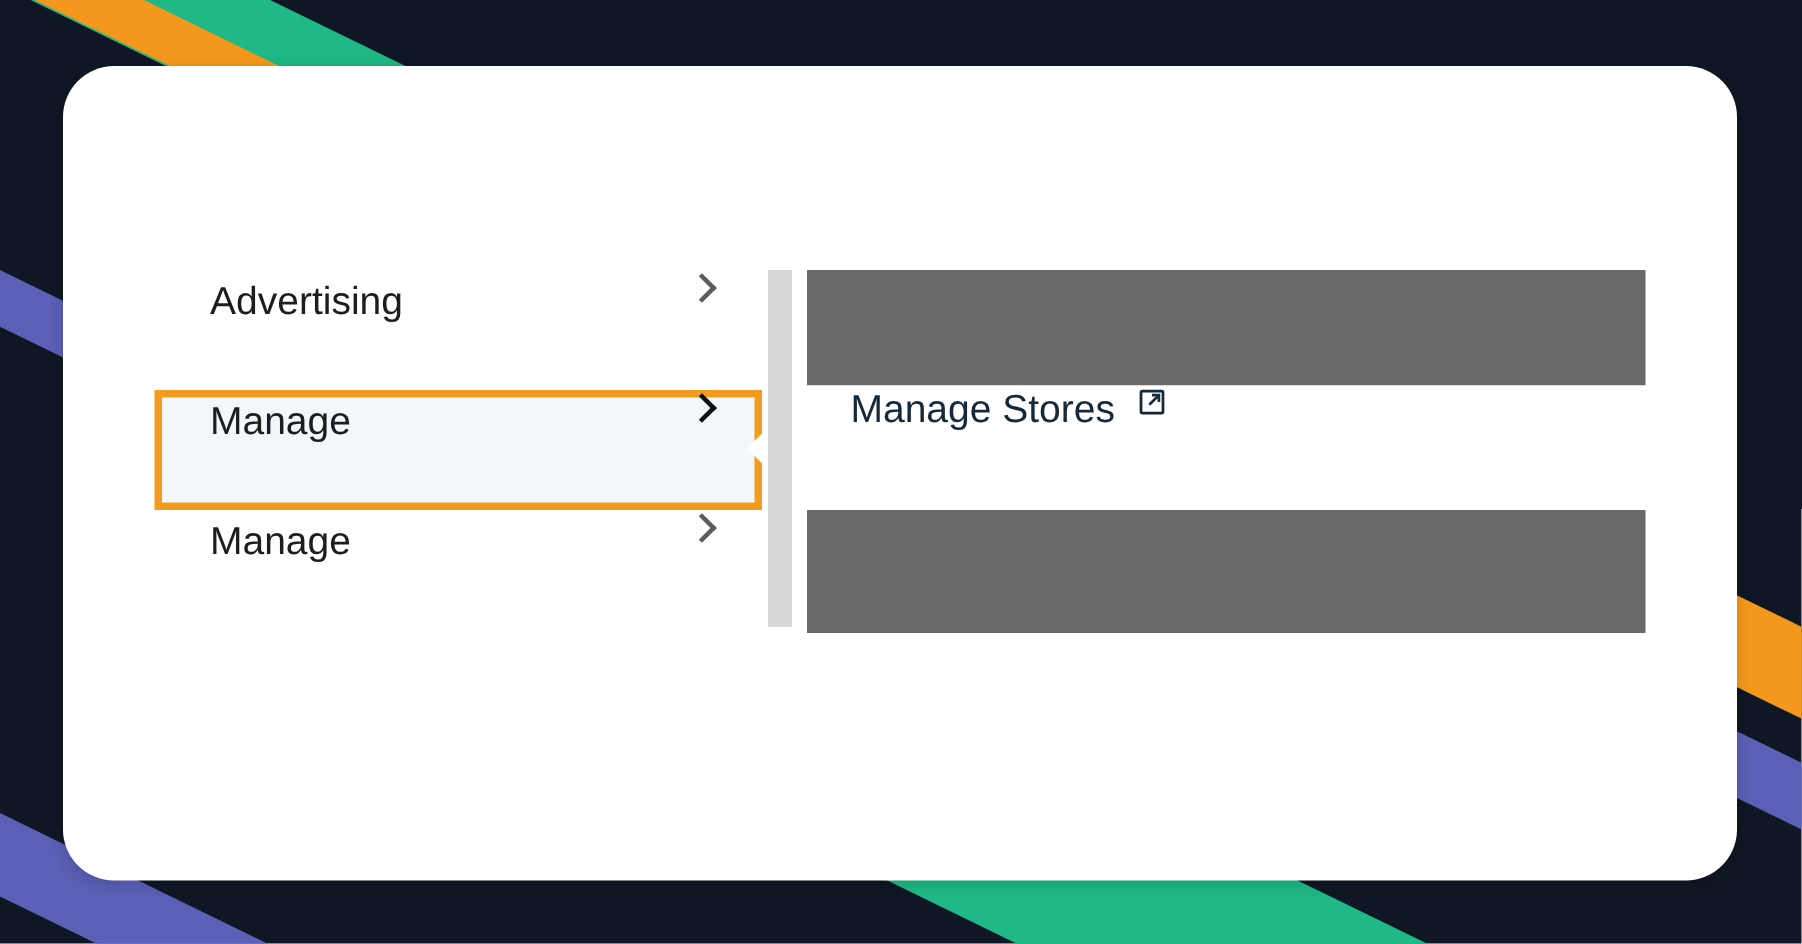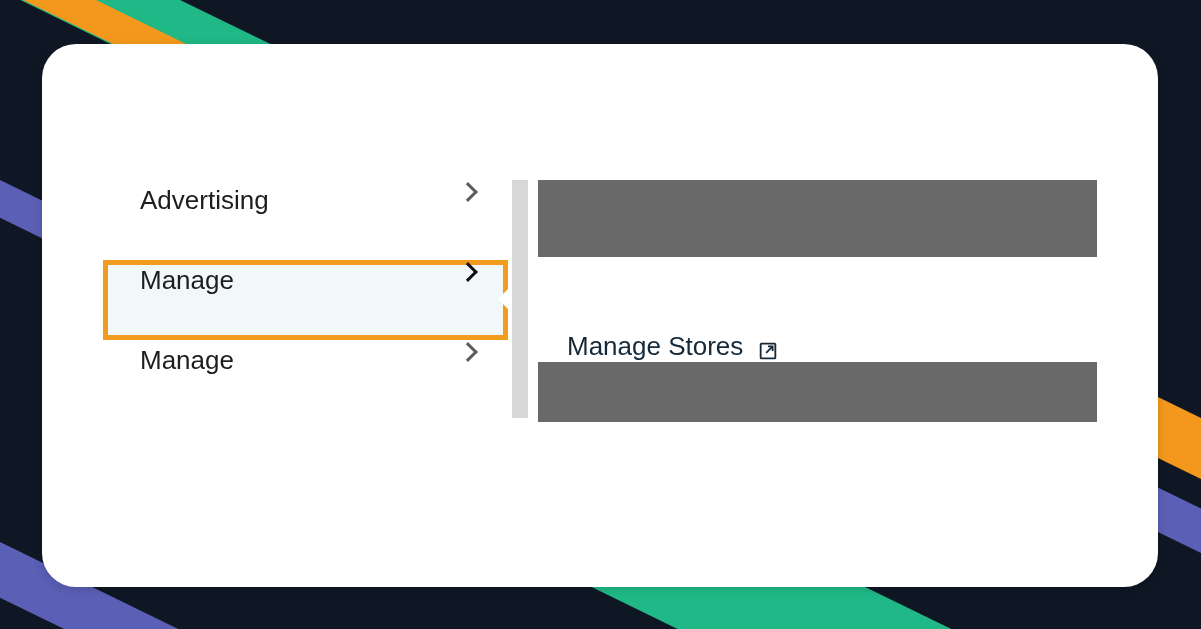--- a/index.html
+++ b/index.html
@@ -76,24 +76,24 @@
     background: #d7d7d7;
   }
 
   .shade { position:absolute; left:26px; right:0; background:#696969; }
   .shade.top { top:0;   height:77px; }
   .shade.bot { top:160px; height:82px; }
 
   .sub-row {
     position: absolute;
     left: 16px; right: 0;
-    top: 77px; height: 105px;
+    top: 77px; height: 83px;
     background: #ffffff;
     display: flex;
-    align-items: flex-end;
+    align-items: flex-start;
     padding-left: 39px;
     font-size: 26px;
     color: #152939;
     cursor: pointer;
   }
 
   .ext-icon {
     display: inline-flex;
     margin-left: 14px;
   }

